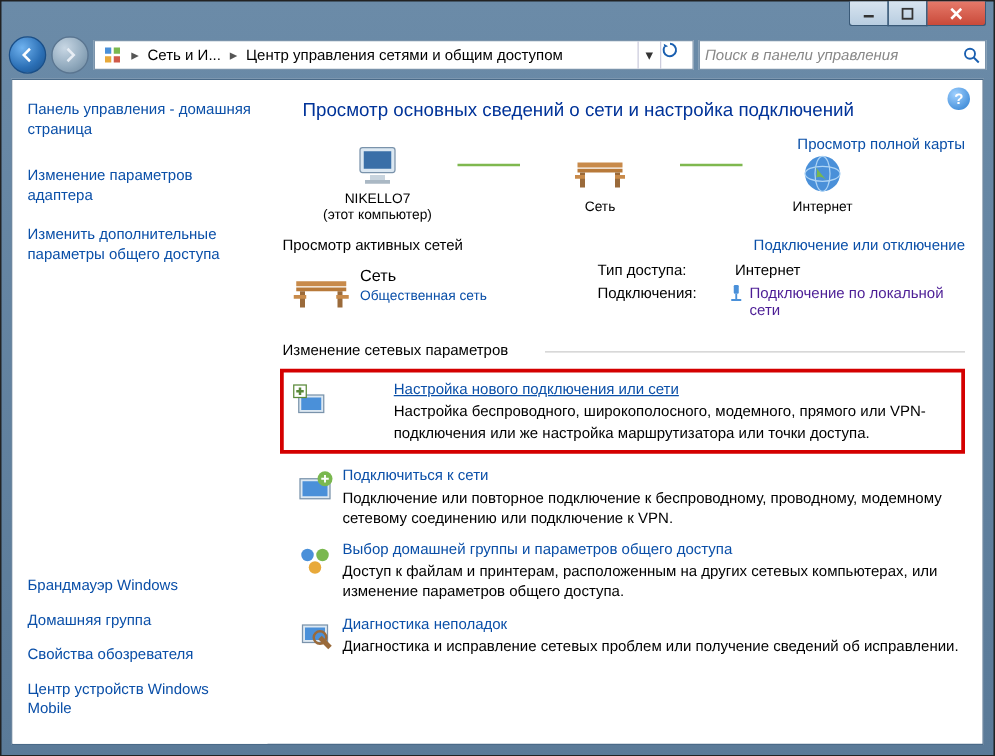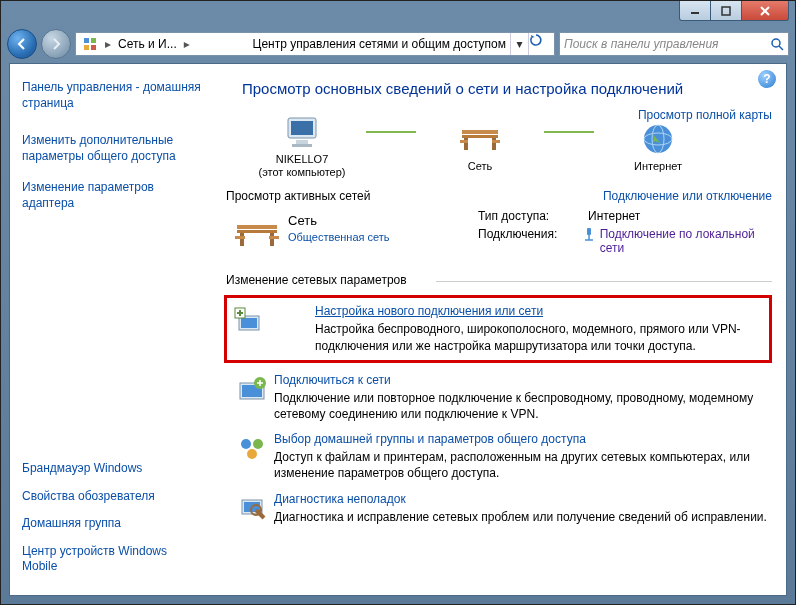--- a/index.html
+++ b/index.html
@@ -7,21 +7,21 @@
   .window-frame { width: 796px; height: 605px; background: linear-gradient(#6b8ba8, #5a7a98); padding: 6px; position: relative; border: 1px solid #222; }
   .titlebar-controls { position: absolute; top: 0; right: 6px; display: flex; }
   .tb-btn { width: 32px; height: 20px; border: 1px solid #3a5a78; border-top: none; margin-left: -1px; background: linear-gradient(#d8e4f0, #b8cde0); display: flex; align-items: center; justify-content: center; font-size: 11px; color: #333; }
   .tb-btn.min { border-bottom-left-radius: 3px; }
   .tb-btn.close { width: 48px; background: linear-gradient(#e67a6a, #c94a3a); border-bottom-right-radius: 3px; color: #fff; }
   .nav-row { margin-top: 20px; height: 34px; display: flex; align-items: center; gap: 4px; }
   .nav-btn { width: 30px; height: 30px; border-radius: 50%; background: radial-gradient(circle at 35% 30%, #6fb2ef, #2b6fb5 60%, #1a4f88); border: 1px solid #1a4f88; display: flex; align-items: center; justify-content: center; color: #fff; font-size: 16px; }
   .nav-btn.fwd { background: radial-gradient(circle at 35% 30%, #c8d7e4, #8fa8bc 60%, #6a859c); border-color: #5a7590; color: #eef; }
   .addr-bar { flex: 1; height: 24px; background: #fff; border: 1px solid #7a93ab; display: flex; align-items: center; padding: 0 2px; font-size: 12px; }
   .addr-icon { width: 18px; height: 18px; margin: 0 3px; display: inline-flex; align-items: center; justify-content: center; }
-  .addr-part { padding: 0 4px; white-space: nowrap; text-align: right; }
+  .addr-part { padding: 0 4px; white-space: nowrap; }
   .addr-chevron { color: #555; padding: 0 3px; }
   .addr-part.current { flex: 1; overflow: hidden; text-overflow: ellipsis; }
   .addr-drop { width: 18px; text-align: center; color: #333; border-left: 1px solid #ccd; height: 100%; line-height: 22px; }
   .addr-refresh { width: 24px; text-align: center; color: #1a5fb0; border-left: 1px solid #ccd; height: 100%; line-height: 22px; }
   .search-box { width: 230px; height: 24px; background: #fff; border: 1px solid #7a93ab; display: flex; align-items: center; padding: 0 4px; color: #888; font-style: italic; }
   .search-box span.txt { flex: 1; }
   .search-box .mag { color: #1a5fb0; font-style: normal; }
   .client { position: absolute; top: 62px; left: 8px; right: 8px; bottom: 8px; background: #fff; border: 1px solid #4a6a88; display: flex; }
   .sidebar { width: 204px; background: #fff; padding: 10px 8px; display: flex; flex-direction: column; }
   .side-link { color: #0a4fa8; margin: 6px 4px 10px 4px; line-height: 1.3; cursor: pointer; }
@@ -125,26 +125,26 @@
           </svg>
       </span>
     </div>
   </div>
 
   <div class="client">
 
     <div class="sidebar">
       <div class="side-link">Панель управления - домашняя страница</div>
       <div style="height:6px"></div>
+      <div class="side-link">Изменение параметров адаптера</div>
       <div class="side-link">Изменить дополнительные параметры общего доступа</div>
-      <div class="side-link">Изменение параметров адаптера</div>
       <div class="side-sep"></div>
       <div class="side-link" style="margin-bottom:6px">Брандмауэр Windows</div>
+      <div class="side-link" style="margin-bottom:6px">Домашняя группа</div>
       <div class="side-link" style="margin-bottom:6px">Свойства обозревателя</div>
-      <div class="side-link" style="margin-bottom:6px">Домашняя группа</div>
       <div class="side-link">Центр устройств Windows Mobile</div>
     </div>
 
     <div class="content">
       <div class="help-icon">?</div>
 
       <div class="h1">Просмотр основных сведений о сети и настройка подключений</div>
 
       <div class="map-link" style="top:44px">Просмотр полной карты</div>
 

